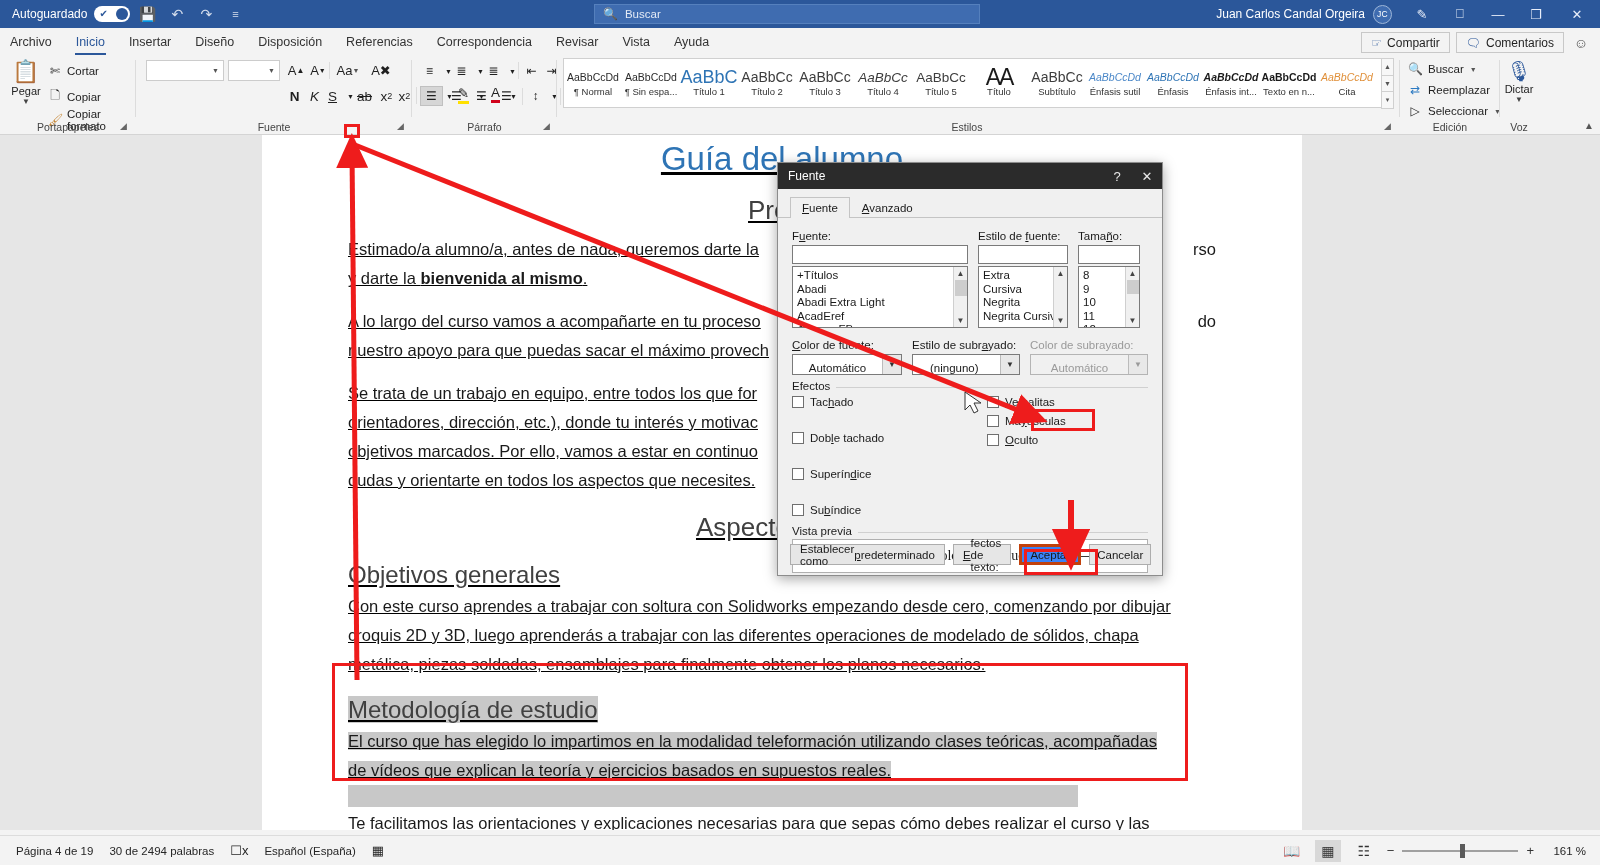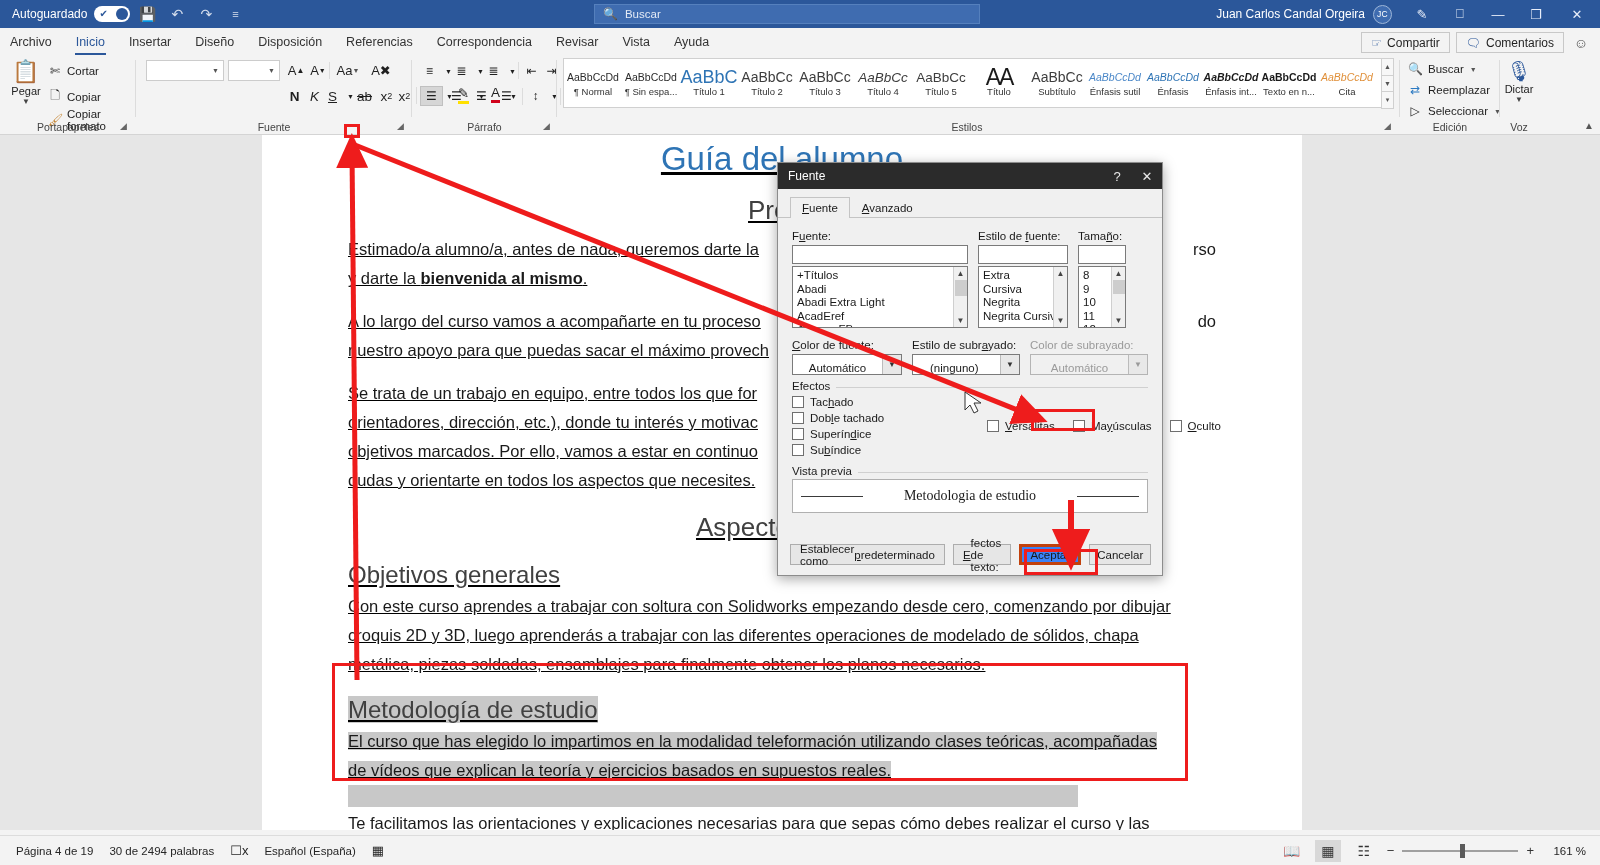--- a/index.html
+++ b/index.html
@@ -658,21 +658,21 @@
               <div class="it">Negrita Cursiva</div>
             </div>
             <div class="sbar">
               <div class="arr">▲</div>
               <div class="track"></div>
               <div class="arr">▼</div>
             </div>
           </div>
         </div>
 
-        <div style="width:48px">
+        <div style="width:62px">
           <div class="fieldlabel">Tama<u>ñ</u>o:</div>
           <div class="txtin"></div>
           <div class="listbox" style="height:62px; margin-top:2px">
             <div class="items">
               <div class="it">8</div>
               <div class="it">9</div>
               <div class="it">10</div>
               <div class="it">11</div>
               <div class="it">12</div>
             </div>
@@ -707,39 +707,39 @@
             <span class="val">Automático</span>
             <span class="ar">▼</span>
           </div>
         </div>
       </div>
 
       <div class="groupbox">
         <div class="gb-legend">Efectos</div>
         <div class="gb-line"></div>
         <div style="display:flex; margin-top:8px">
-          <div style="width:195px; display:flex; flex-direction:column; gap:4px">
+          <div style="width:195px; display:flex; flex-direction:column; gap:24px">
             <div class="chk-row">
                 <span class="cbx"></span>
                 <span>Tac<u>h</u>ado</span>
               </div>
             <div class="chk-row">
                 <span class="cbx"></span>
                 <span>Dob<u>l</u>e tachado</span>
               </div>
             <div class="chk-row">
                 <span class="cbx"></span>
                 <span>Superín<u>d</u>ice</span>
               </div>
             <div class="chk-row">
                 <span class="cbx"></span>
                 <span>Su<u>b</u>índice</span>
               </div>
           </div>
-          <div style="width:150px; display:flex; flex-direction:row; gap:18px">
+          <div style="width:150px; display:flex; flex-direction:column; gap:7px">
             <div class="chk-row">
                 <span class="cbx"></span>
                 <span><u>V</u>ersalitas</span>
               </div>
             <div class="chk-row">
                 <span class="cbx"></span>
                 <span>Ma<u>y</u>úsculas</span>
               </div>
             <div class="chk-row">
                 <span class="cbx"></span>

